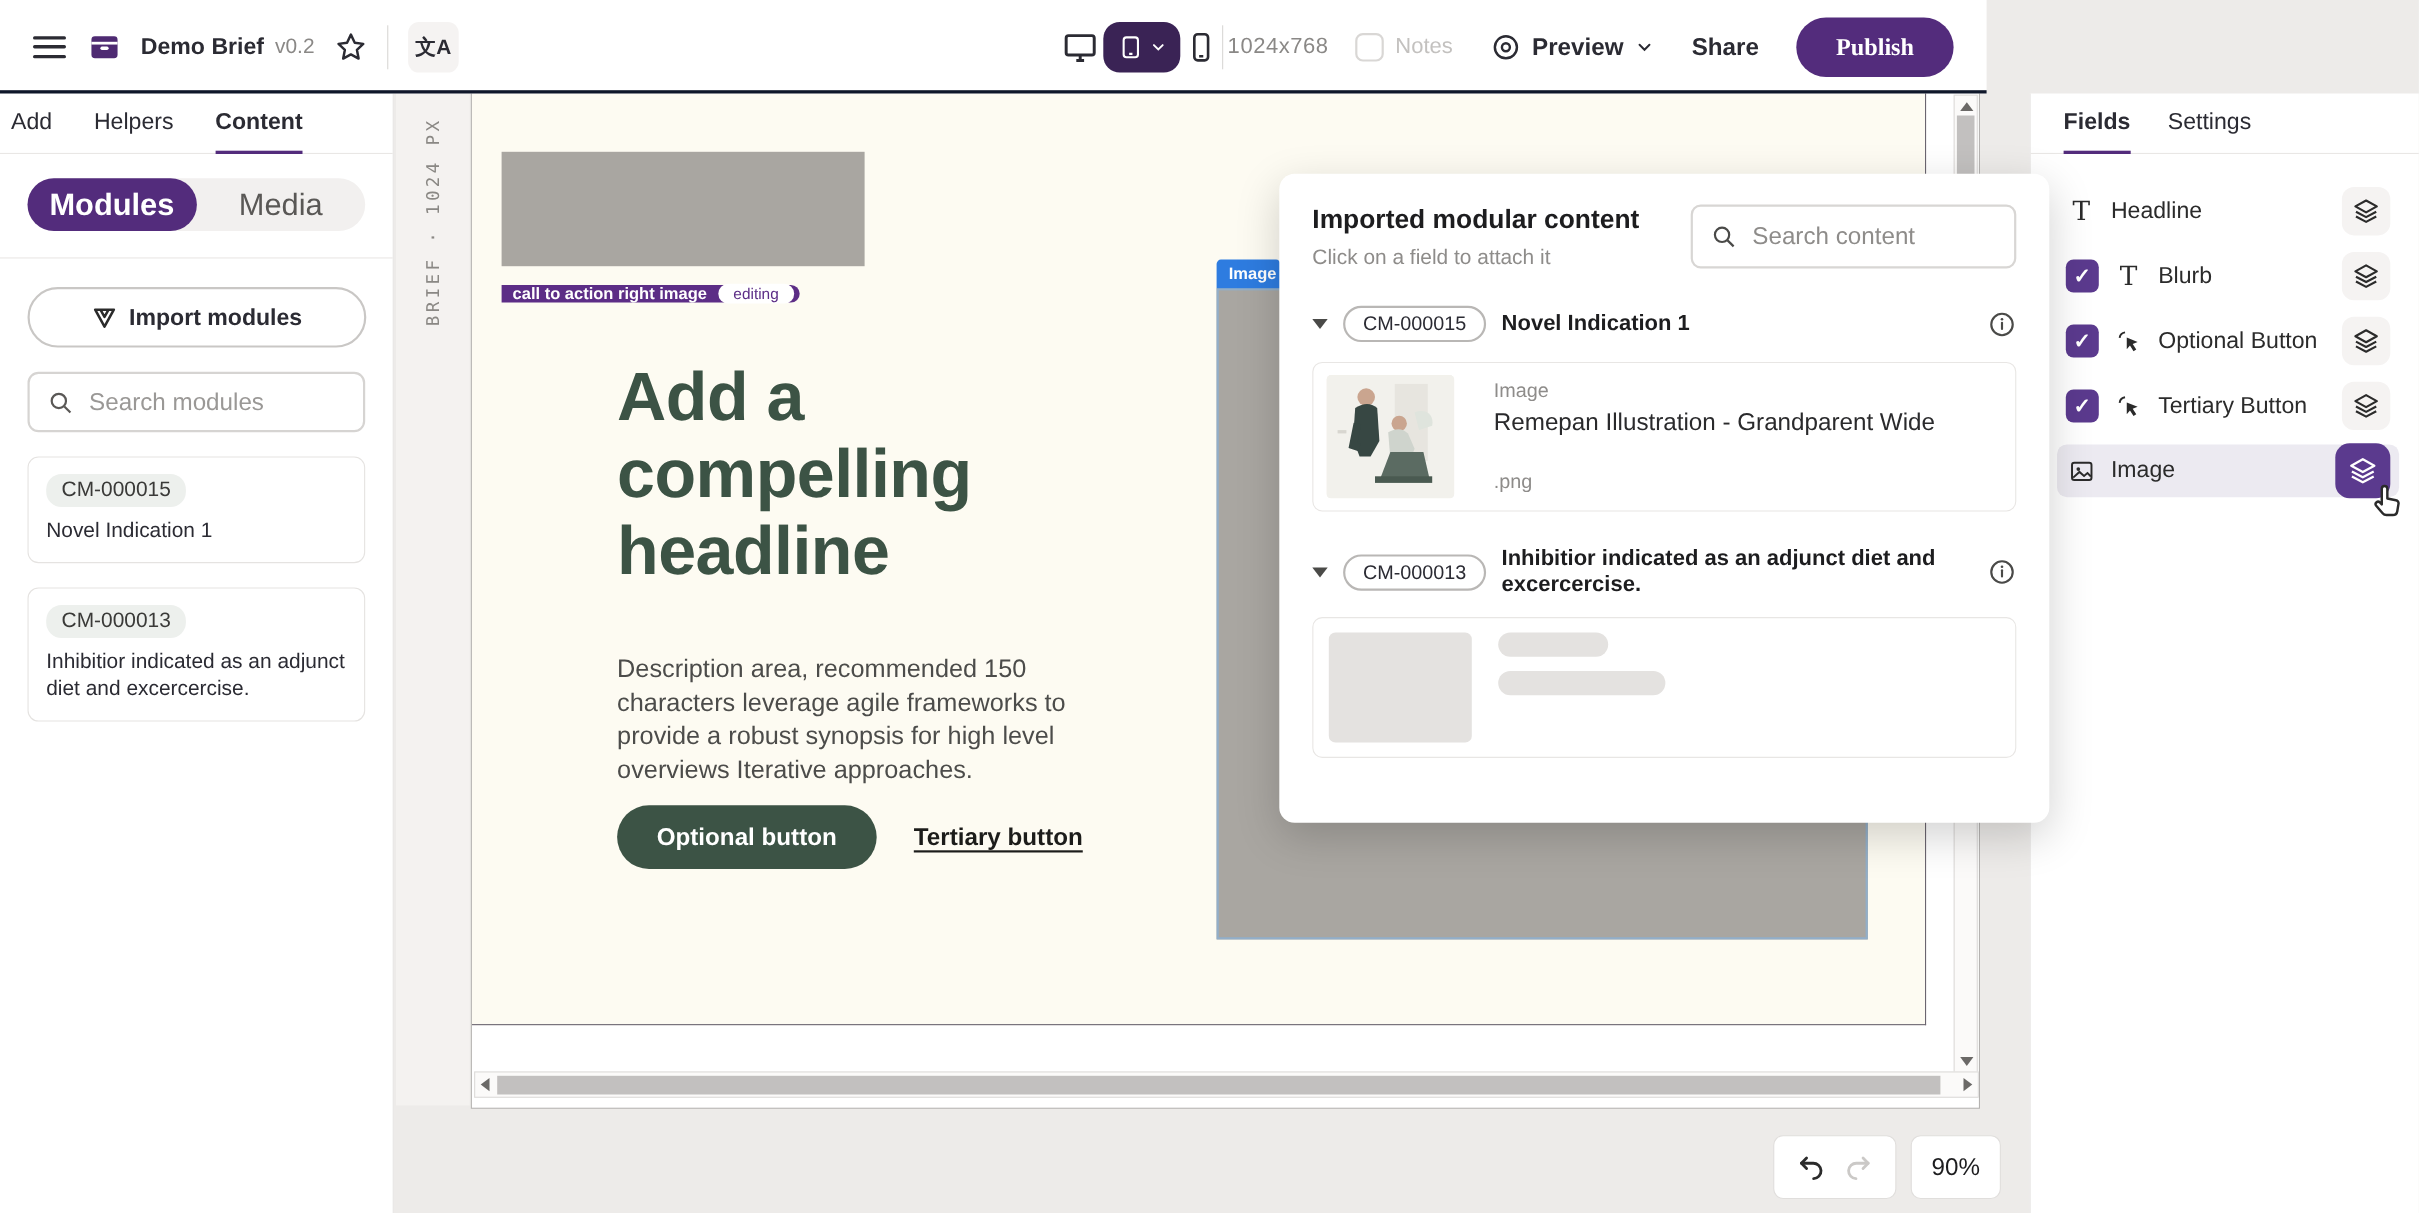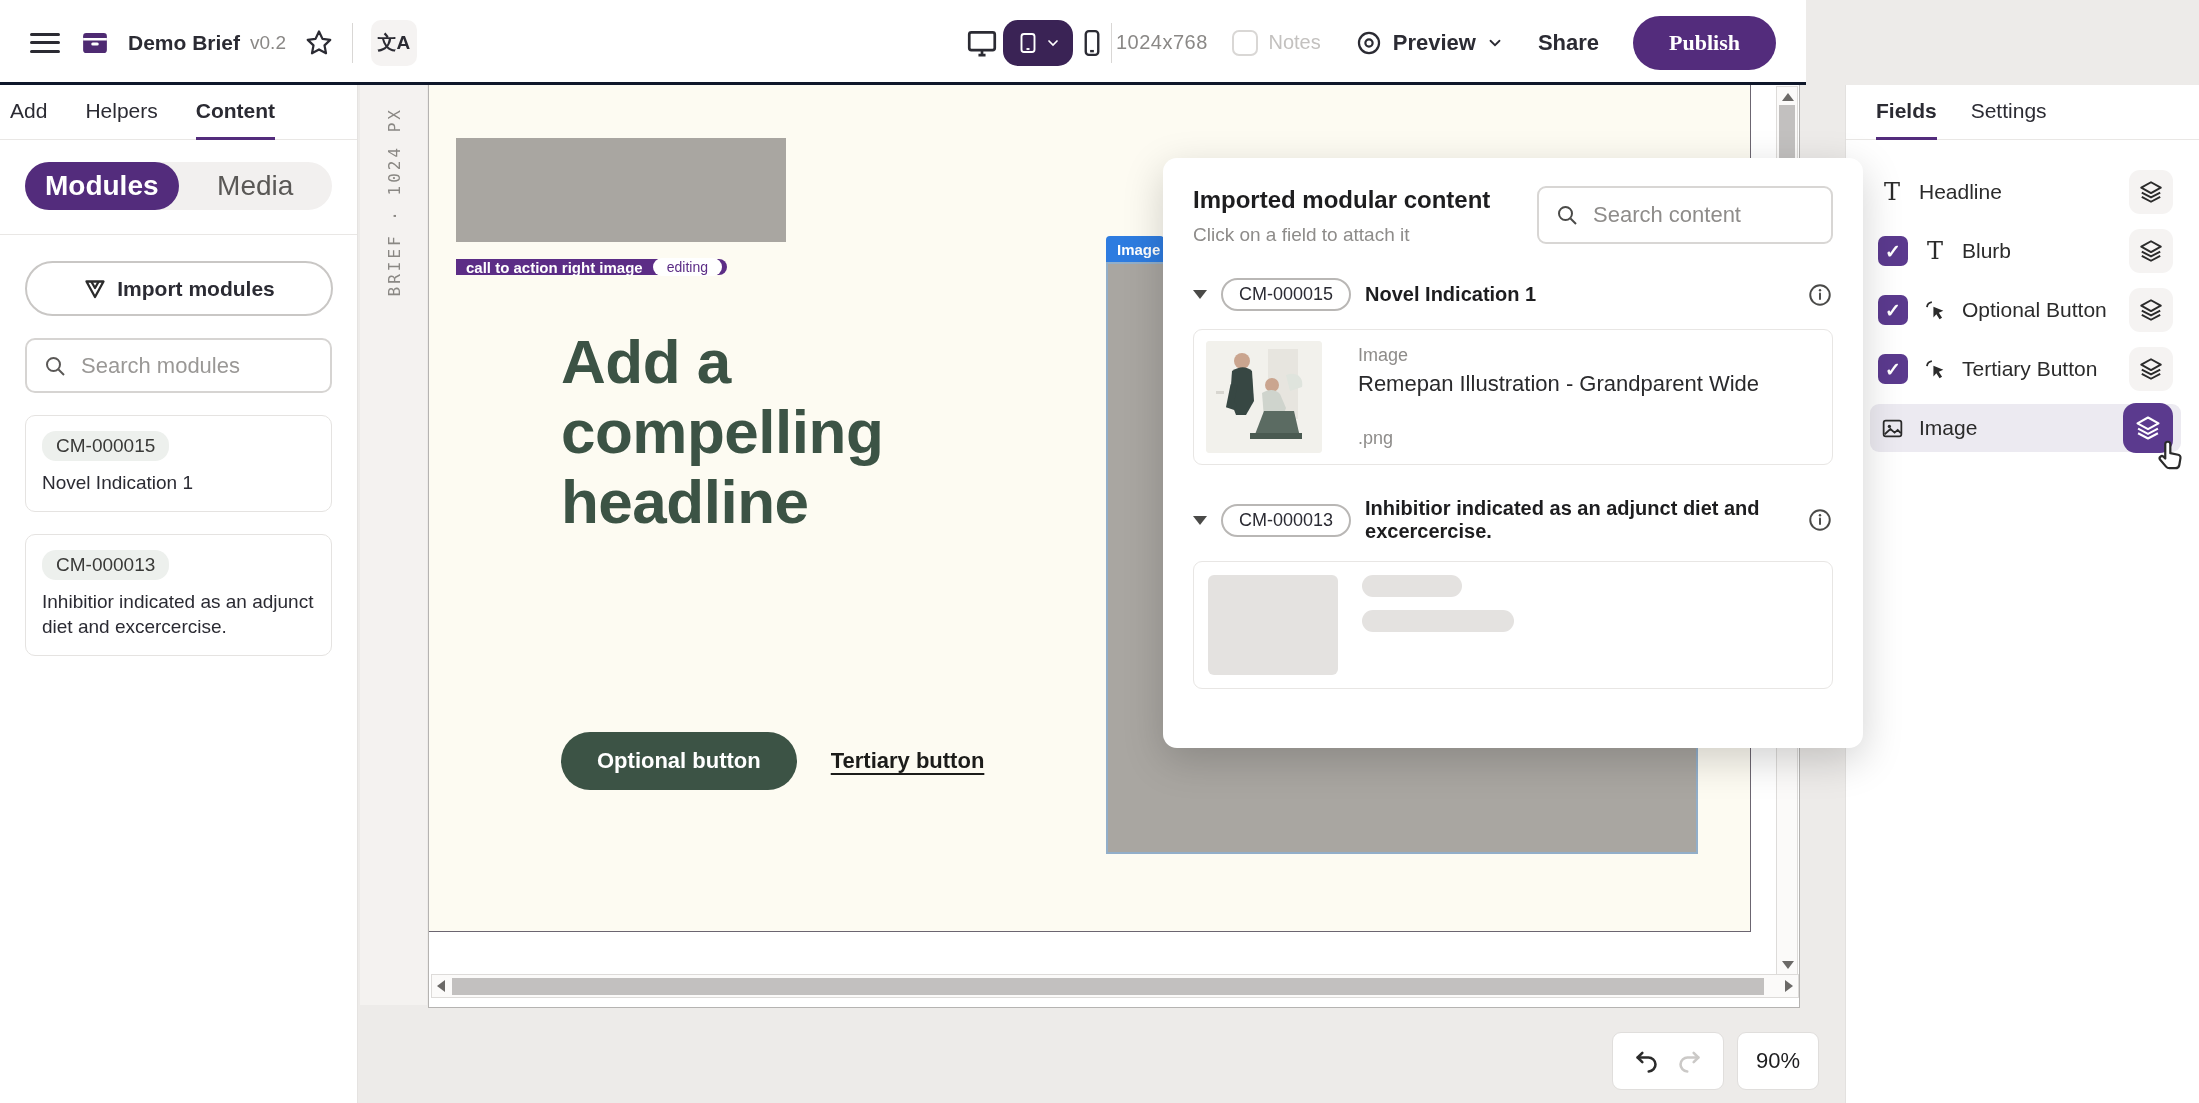--- a/index.html
+++ b/index.html
@@ -241,20 +241,21 @@
 </div>
 
 <div class="viewport">
   <div class="section">
     <div class="img-block1"></div>
     <div class="module-label">
       <span class="module-label-text">call to action right image</span>
       <span class="editing-pill">editing</span>
     </div>
     <div class="headline">Add a compelling headline</div>
+    <div class="description">Description area, recommended 150 characters leverage agile frameworks to provide a robust synopsis for high level overviews Iterative approaches.</div>
     <div class="cta-row">
       <button class="optional-btn">Optional button</button>
       <button class="tertiary-btn">Tertiary button</button>
     </div>
     <div class="img-tag">
       <svg width="14" height="14" viewBox="0 0 24 24" fill="none" stroke="#fff" stroke-width="2">
           <rect x="3.5" y="4.5" width="17" height="15" rx="2"></rect>
           <circle cx="9" cy="10" r="1.6" fill="#fff" stroke="none"></circle>
           <path d="M4.5 17.5 10 12.5l4 3.5 3-2.5 3 3"></path>
         </svg>

